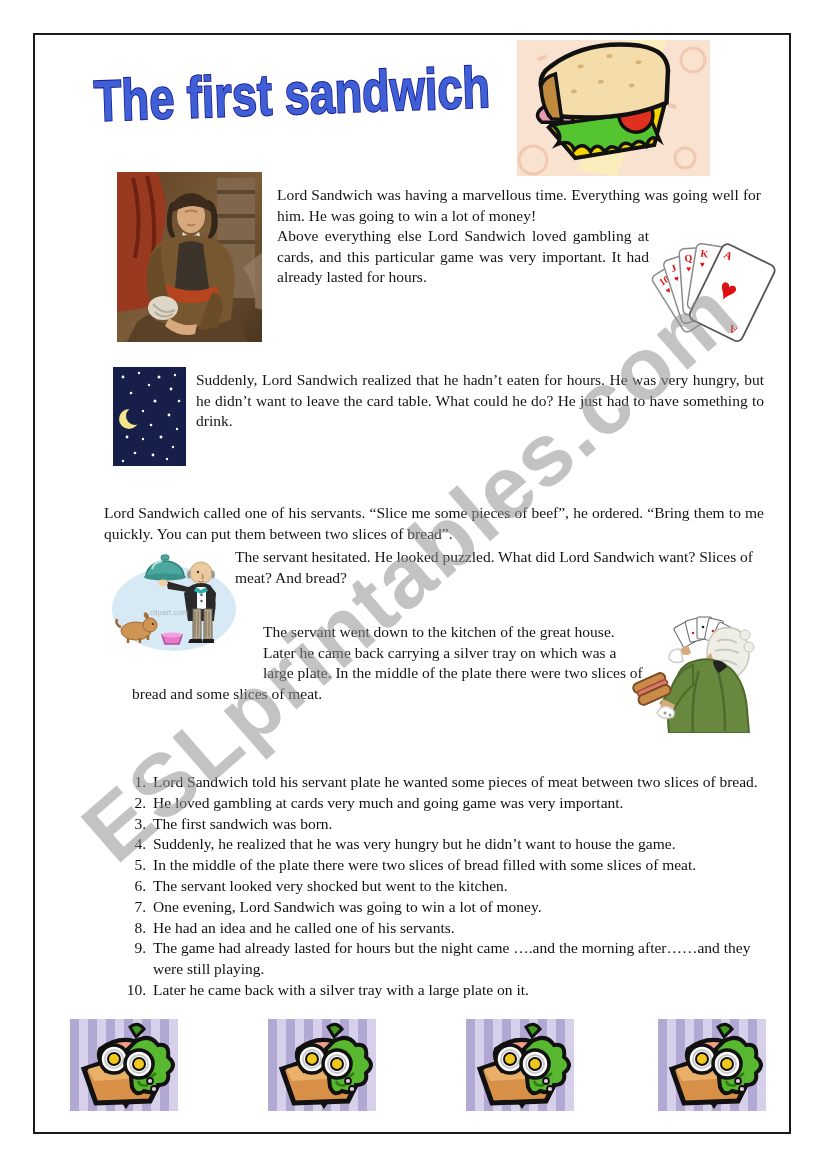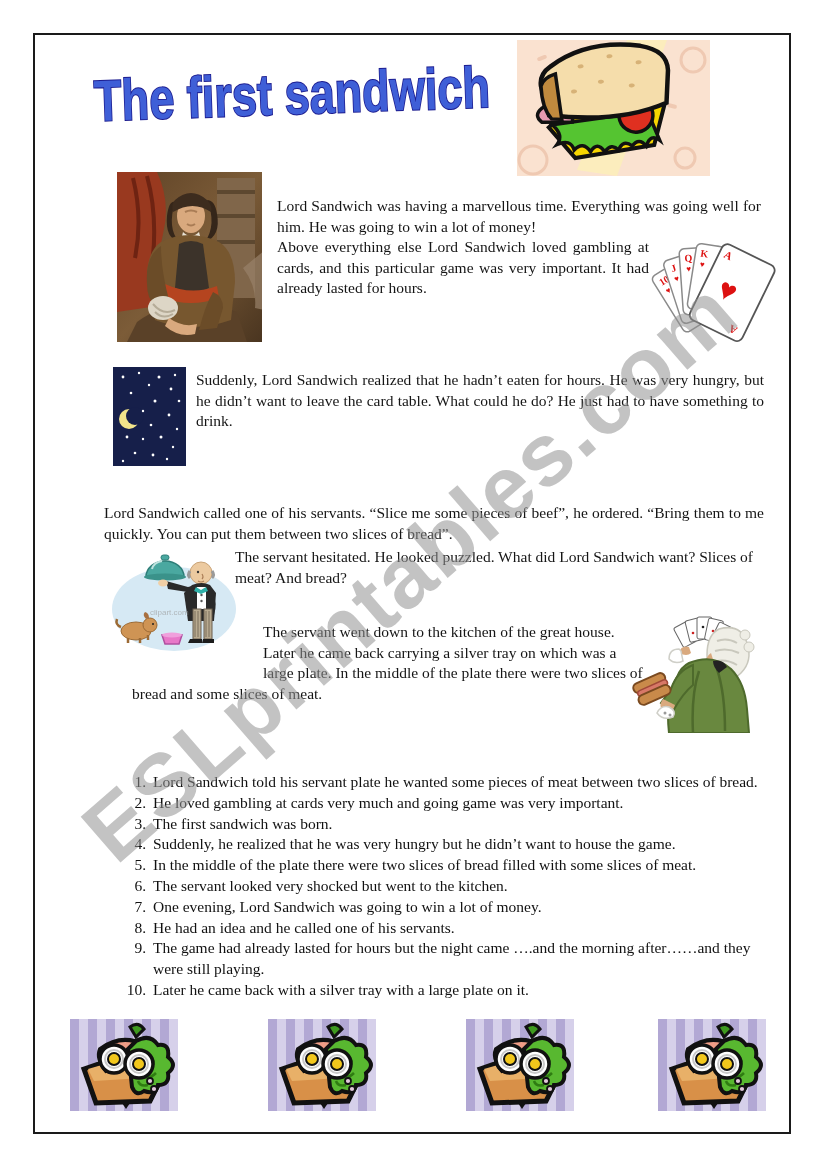--- a/index.html
+++ b/index.html
@@ -5,21 +5,21 @@
   html,body{margin:0;padding:0;background:#ffffff;}
   .sheet{position:relative;width:821px;height:1169px;background:#fff;overflow:hidden;
          font-family:"Liberation Serif",serif;color:#111;}
   .page-border{position:absolute;left:33px;top:33px;width:758px;height:1101px;
                border:2px solid #1a1a1a;box-sizing:border-box;}
   .abs{position:absolute;}
   .body-text{font-size:15.5px;line-height:20.6px;color:#151515;}
   .just{text-align:justify;}
   .title-wrap{left:88px;top:44px;width:410px;height:96px;}
   .img-frame{display:block;}
-  .para1{left:277px;top:196px;width:484px;}
+  .para1{left:277px;top:185px;width:484px;}
   .para1b{width:372px;}
   .cards-img{left:645px;top:227px;}
   .night-img{left:113px;top:367px;}
   .para2{left:196px;top:370px;width:568px;}
   .para3{left:104px;top:503px;width:660px;}
   .waiter-img{left:108px;top:543px;}
   .para3b{left:235px;top:547px;width:528px;}
   .para4{left:104px;top:622px;width:512px;margin-left:28px;}
   .para4-spacer{float:left;width:131px;height:44px;}
   .oldman-img{left:623px;top:611px;}

